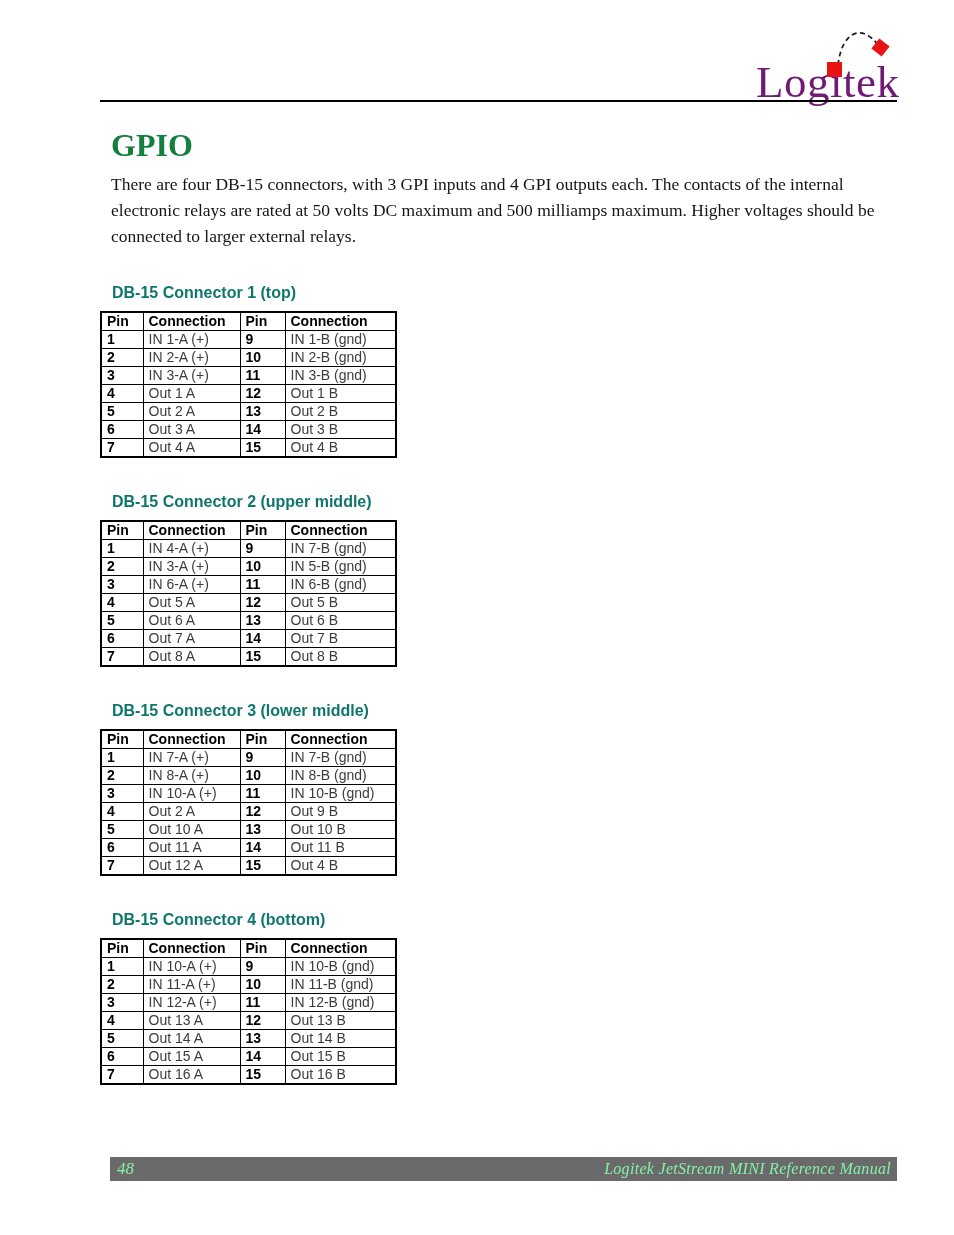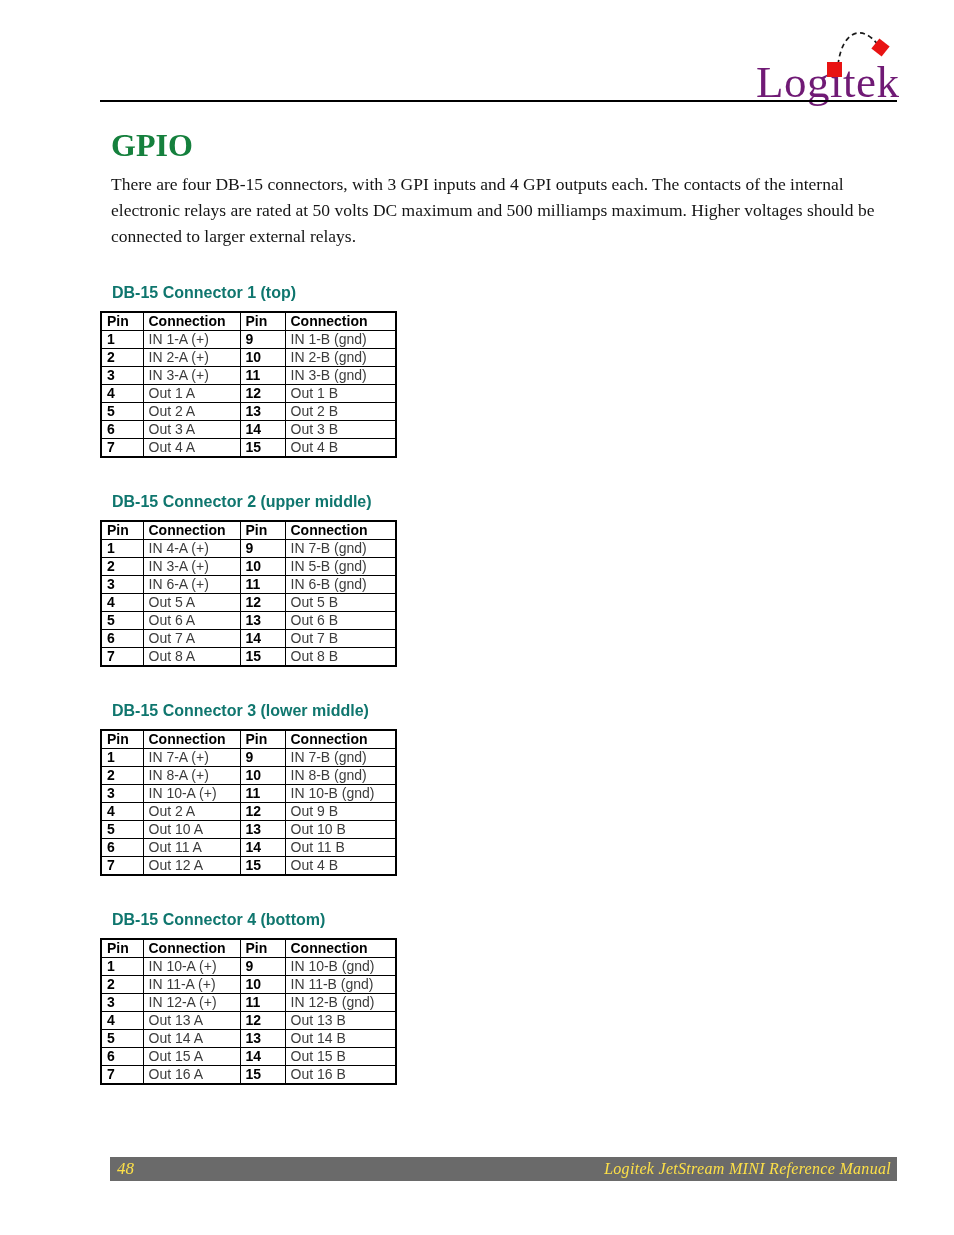--- a/index.html
+++ b/index.html
@@ -39,21 +39,21 @@
   .pin-table th { font-weight:700; color:#000; }
   td.pin-cell { font-weight:700; color:#000; }
   td.conn-cell { font-weight:400; color:#3c3c3c; }
   col.c1 { width:42px; } col.c2 { width:97px; } col.c3 { width:45px; } col.c4 { width:111px; }
 
   
   .footer-bar {
     position:absolute; left:110px; top:1157px; width:787px; height:24px;
     background:#6a6a6a; box-sizing:border-box; padding:0 6px 0 7px;
     display:flex; align-items:center; justify-content:space-between;
-    font-style:italic; color:#fde047; font-family:"Liberation Serif", serif;
+    font-style:italic; color:#86efac; font-family:"Liberation Serif", serif;
   }
   .footer-bar .pageno { font-size:17px; }
   .footer-bar .mtitle { font-size:16px; letter-spacing:0.3px; }
 </style>
 </head>
 <body>
 
 <div class="page">
 
   <svg class="logo-arc" viewBox="0 0 110 70" xmlns="http://www.w3.org/2000/svg">

